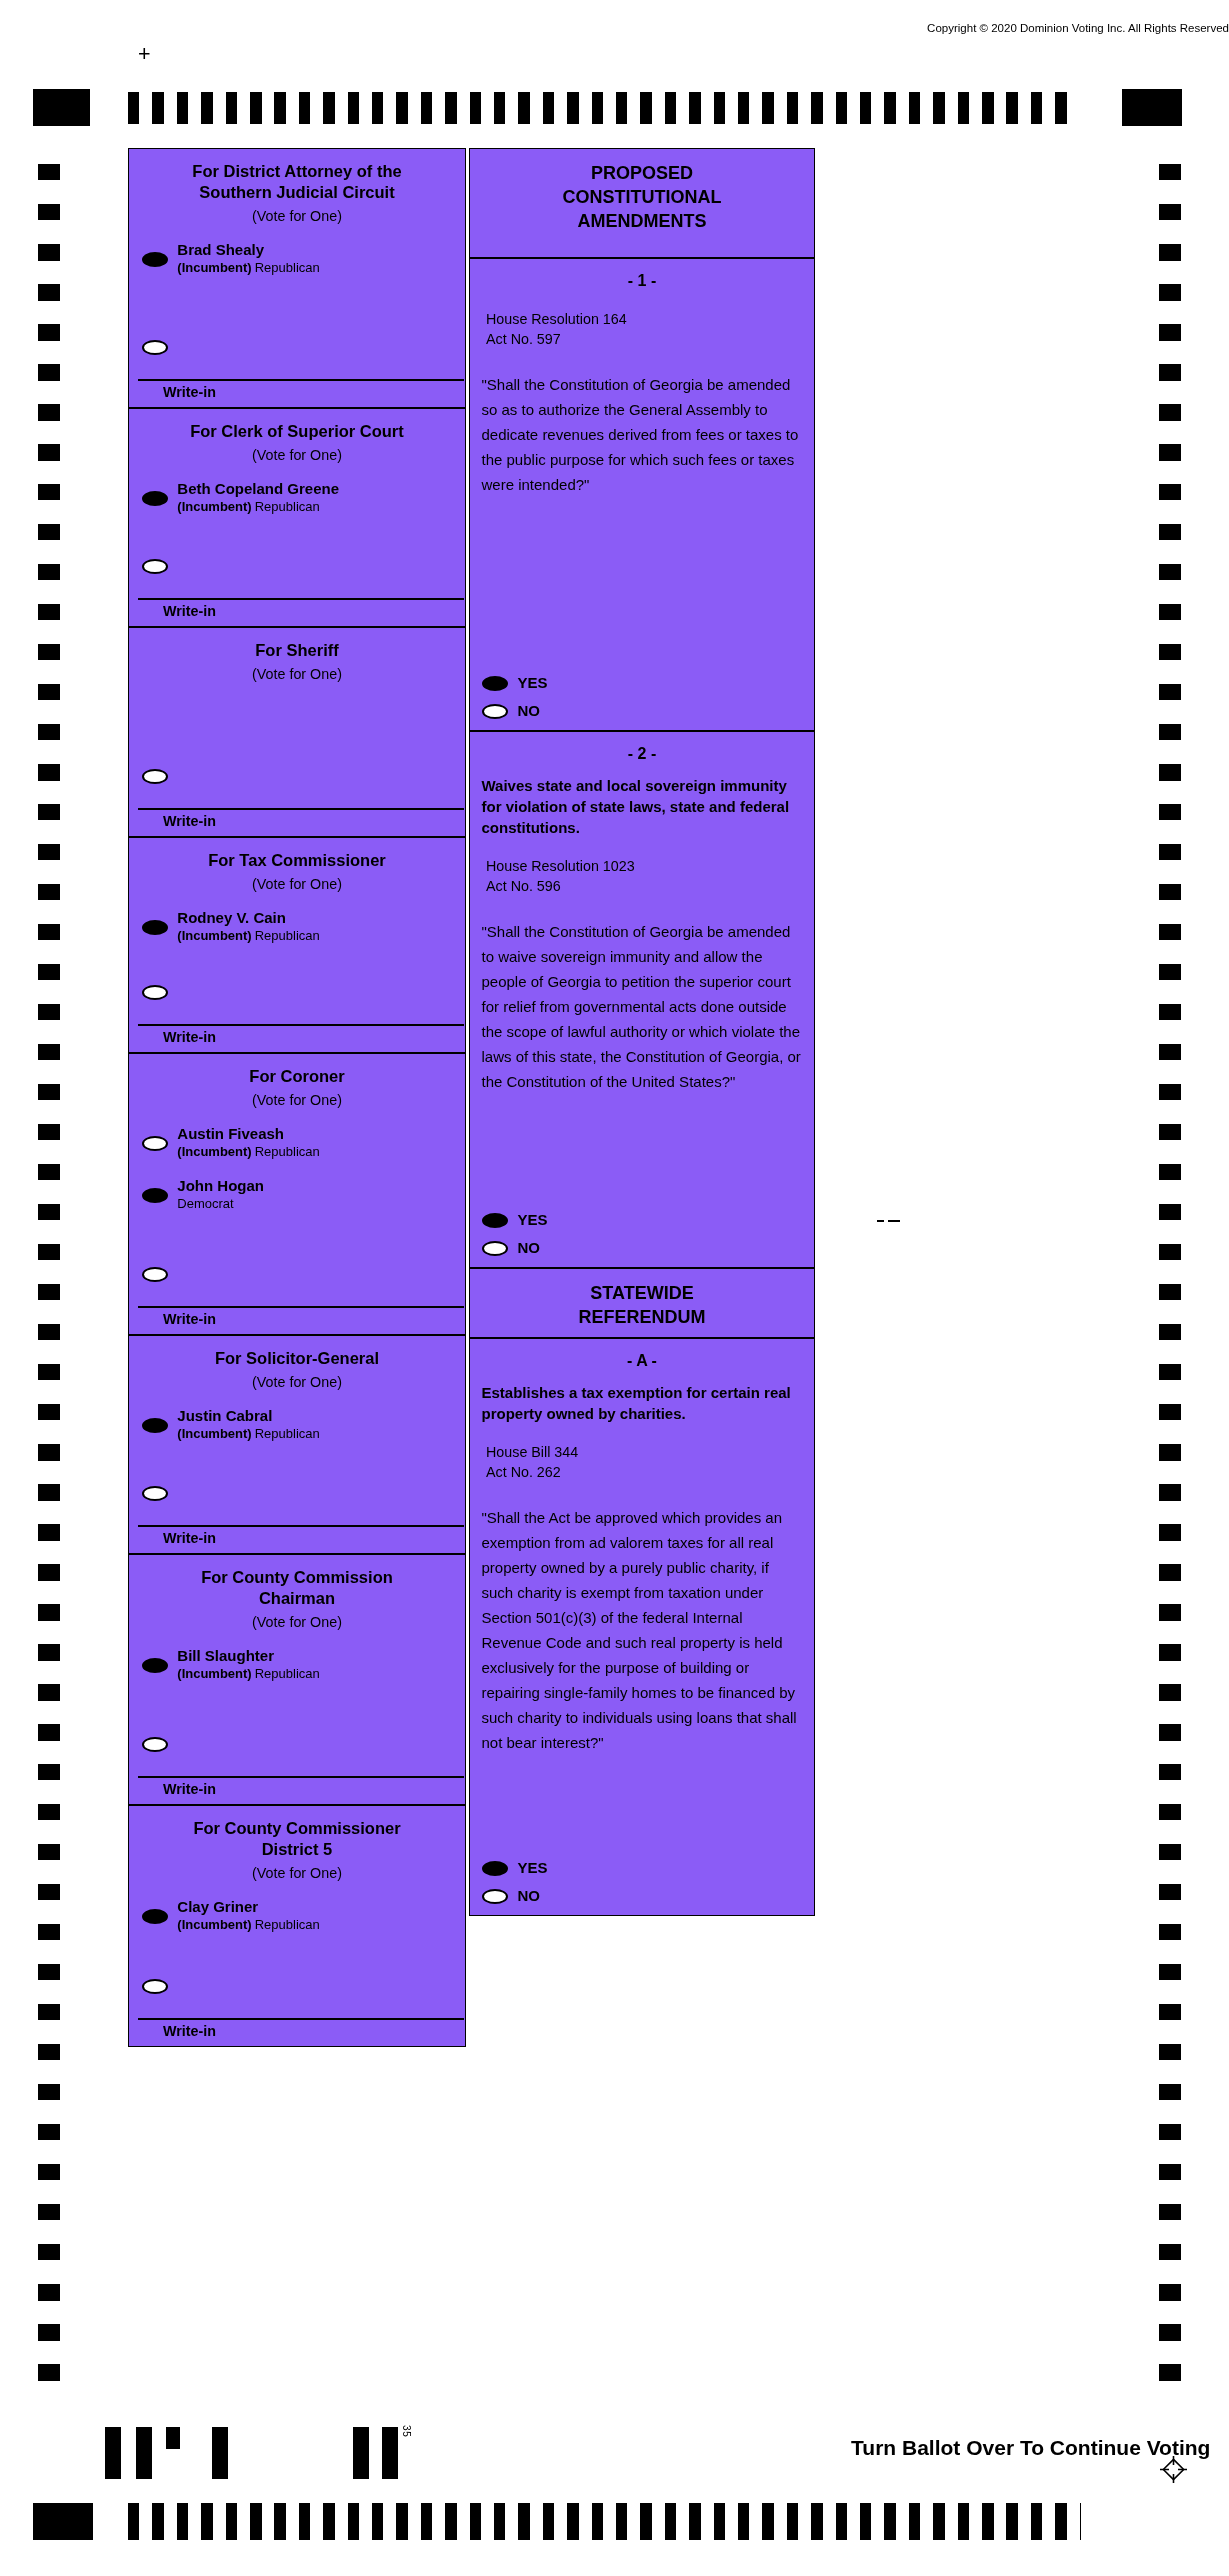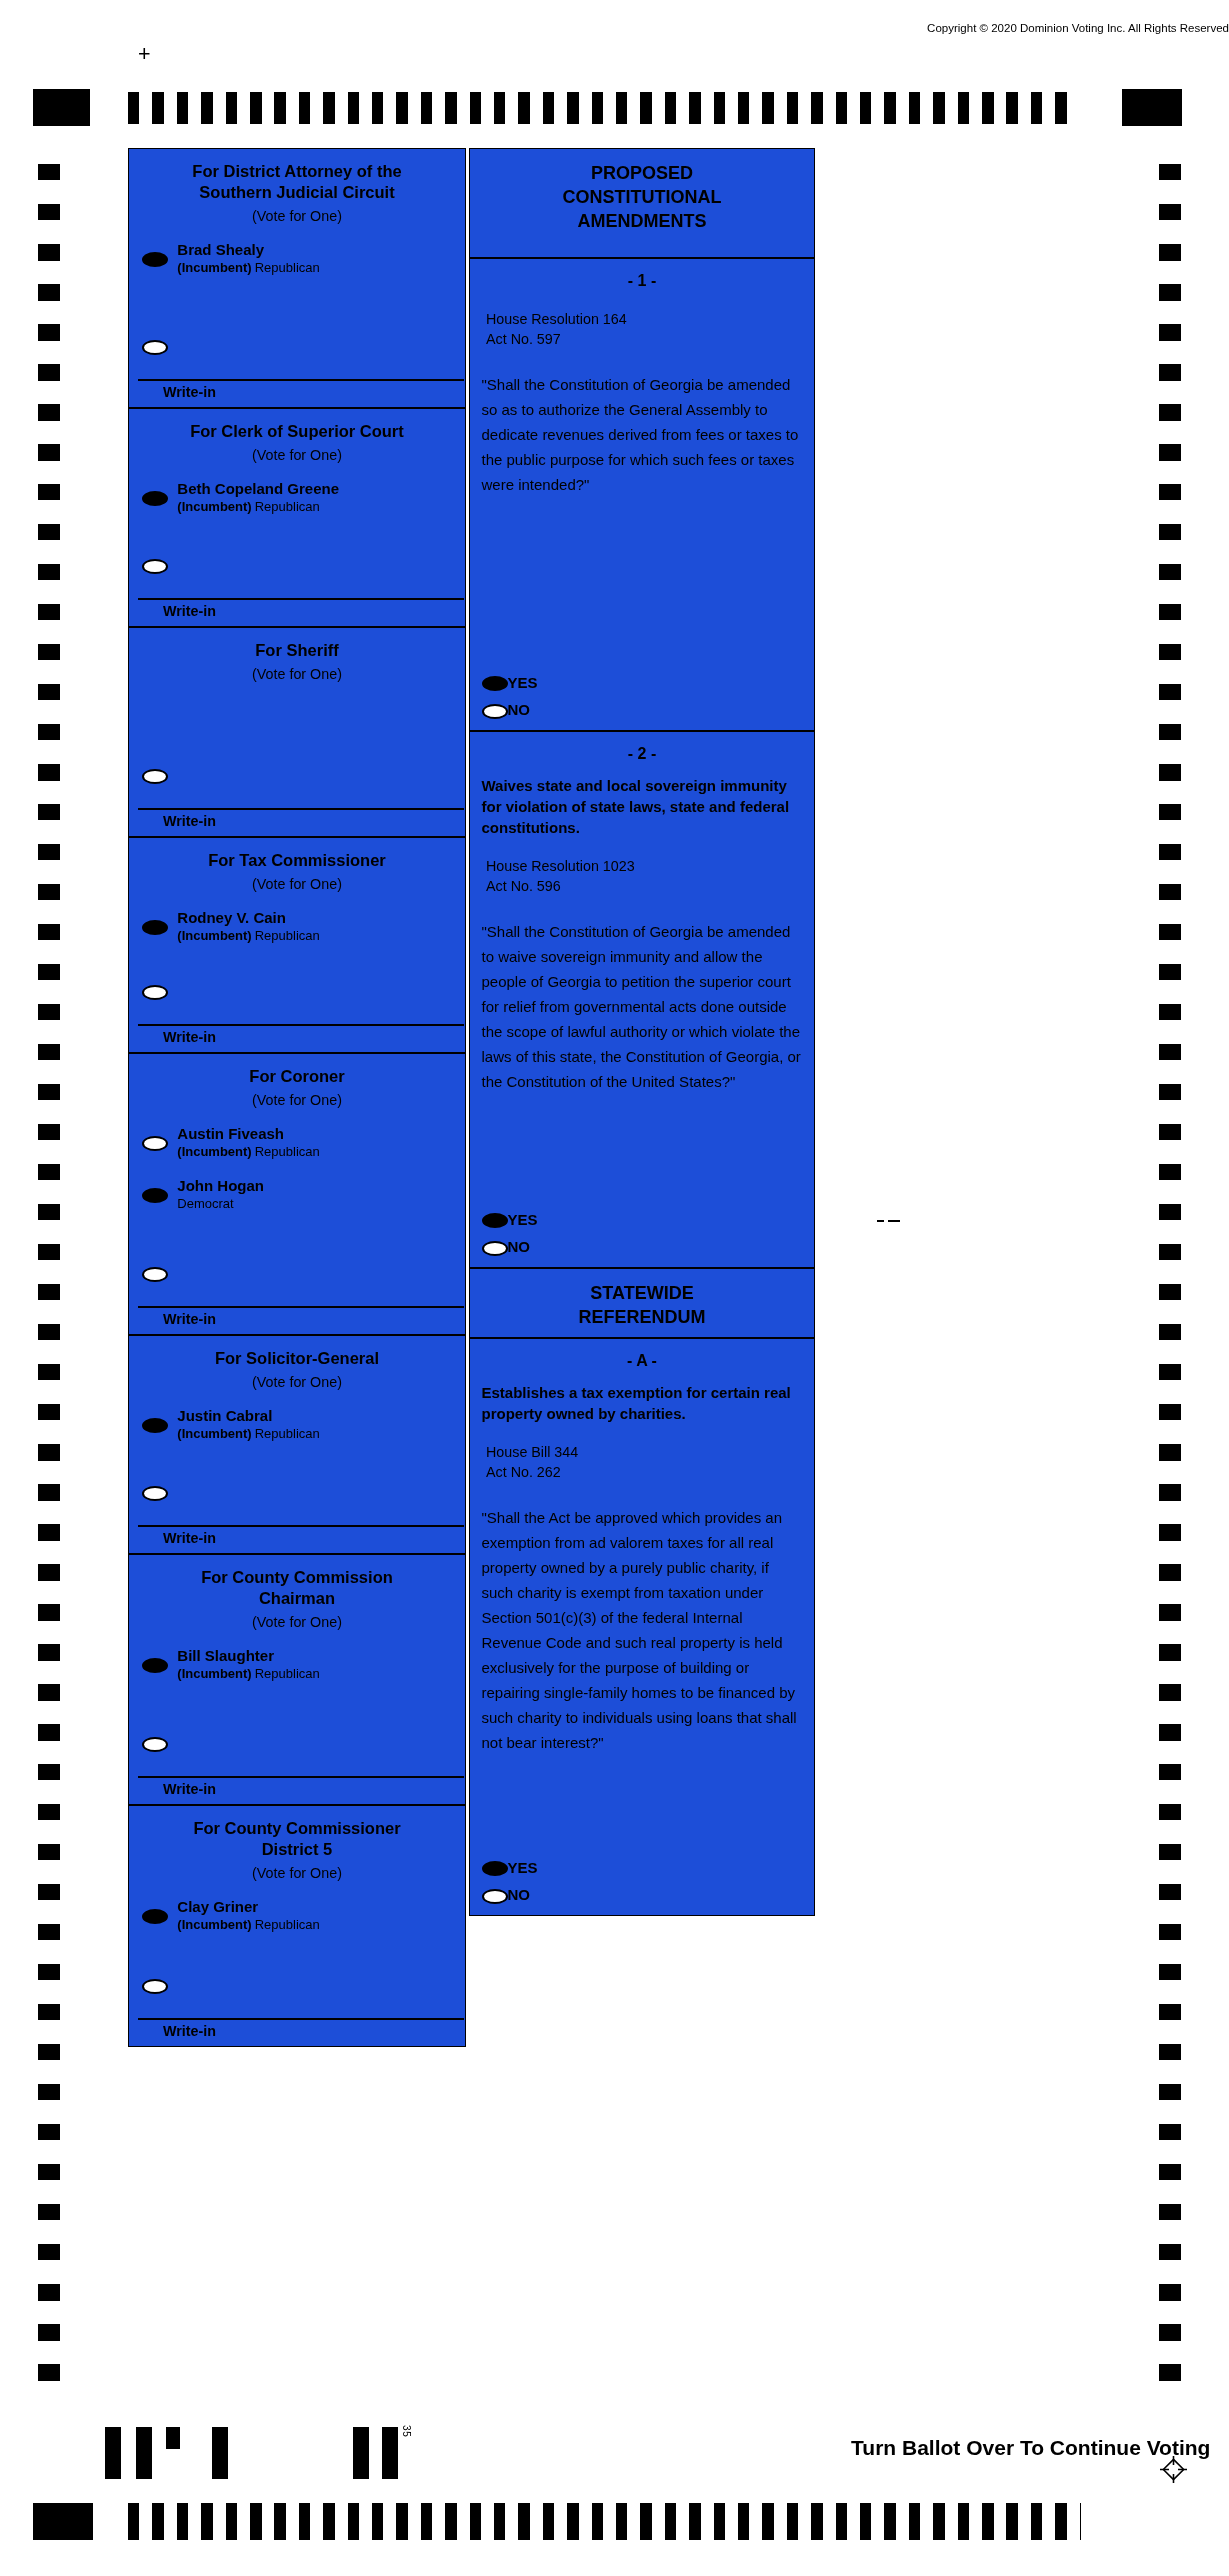--- a/index.html
+++ b/index.html
@@ -15,21 +15,21 @@
 
   .block { position:absolute; background:#000; }
   .bars  { position:absolute; background:repeating-linear-gradient(90deg,#000 0 11.5px,transparent 11.5px 24.4px); }
   .strip { position:absolute; width:21.5px; background:repeating-linear-gradient(180deg,#000 0 16.5px,transparent 16.5px 40px); }
 
   .fold-mark { position:absolute; left:877px; top:1220px; display:flex; gap:4.3px; align-items:center; }
   .fold-mark i { display:block; height:2.2px; background:#000; }
   .fold-mark i.short { width:6.5px; } .fold-mark i.long { width:12.2px; }
 
   
-  .col { position:absolute; top:148px; border:1.4px solid #000; background:#1d4ed8; display:flex; flex-direction:column; }
+  .col { position:absolute; top:148px; border:1.4px solid #000; background:#8b5cf6; display:flex; flex-direction:column; }
   .contest-col { left:128px;  width:338px; }
   .measure-col { left:469px;  width:346px; }
   .col > section + section { border-top:2.9px solid #000; }
 
   
   .contest { display:flex; flex-direction:column; }
   .contest-col > section:nth-child(1){min-height:258px;}
   .contest-col > section:nth-child(2){min-height:219px;}
   .contest-col > section:nth-child(3){min-height:210px;}
   .contest-col > section:nth-child(4){min-height:216px;}
@@ -62,21 +62,21 @@
 
   .rc-header { padding:11.5px 5.7px 8.6px; }
   .rc-header-text { font-weight:bold; font-size:18px; line-height:24px; text-align:center; white-space:pre-line; }
 
   .measure { display:flex; flex-direction:column; }
   .measure-number  { font-weight:bold; font-size:16px; text-align:center; margin-top:13px; }
   .measure-summary { font-weight:bold; font-size:15px; line-height:21px; margin:11.5px 11.5px 0; }
   .measure-refs    { margin:18.6px 11.5px 0 16px; font-size:14.3px; line-height:20px; }
   .measure-question{ font-size:15px; line-height:25px; margin:23px 10px 0 11.5px; }
   .measure-options { margin-top:auto; padding-bottom:11.5px; }
-  .option-row { display:flex; align-items:flex-start; gap:0; margin:10px 7.2px 0 11.5px; }
+  .option-row { display:flex; align-items:flex-end; gap:10px; margin:10px 7.2px 0 11.5px; }
   .option-label { font-weight:bold; font-size:15px; }
 
   
   .turn-over { position:absolute; top:2436px; right:18.6px; font-weight:bold; font-size:21px; }
   .reg-mark { position:absolute; left:1160px; top:2456px; width:27px; height:27px; }
   .stub-text { position:absolute; left:401px; top:2425px; font-size:10px; writing-mode:vertical-rl; letter-spacing:0.7px; }
   .bc { position:absolute; background:#000; }
 </style>
 </head>
 <body>

